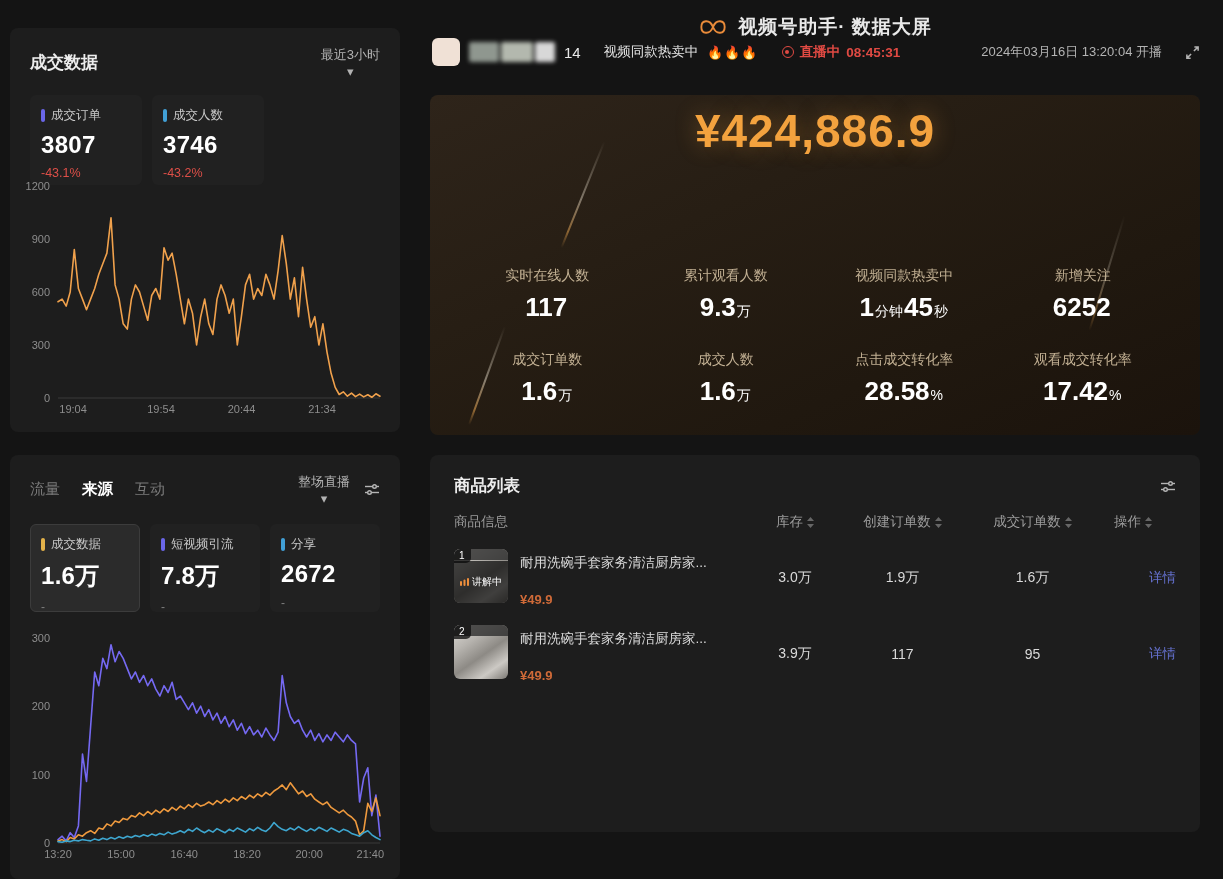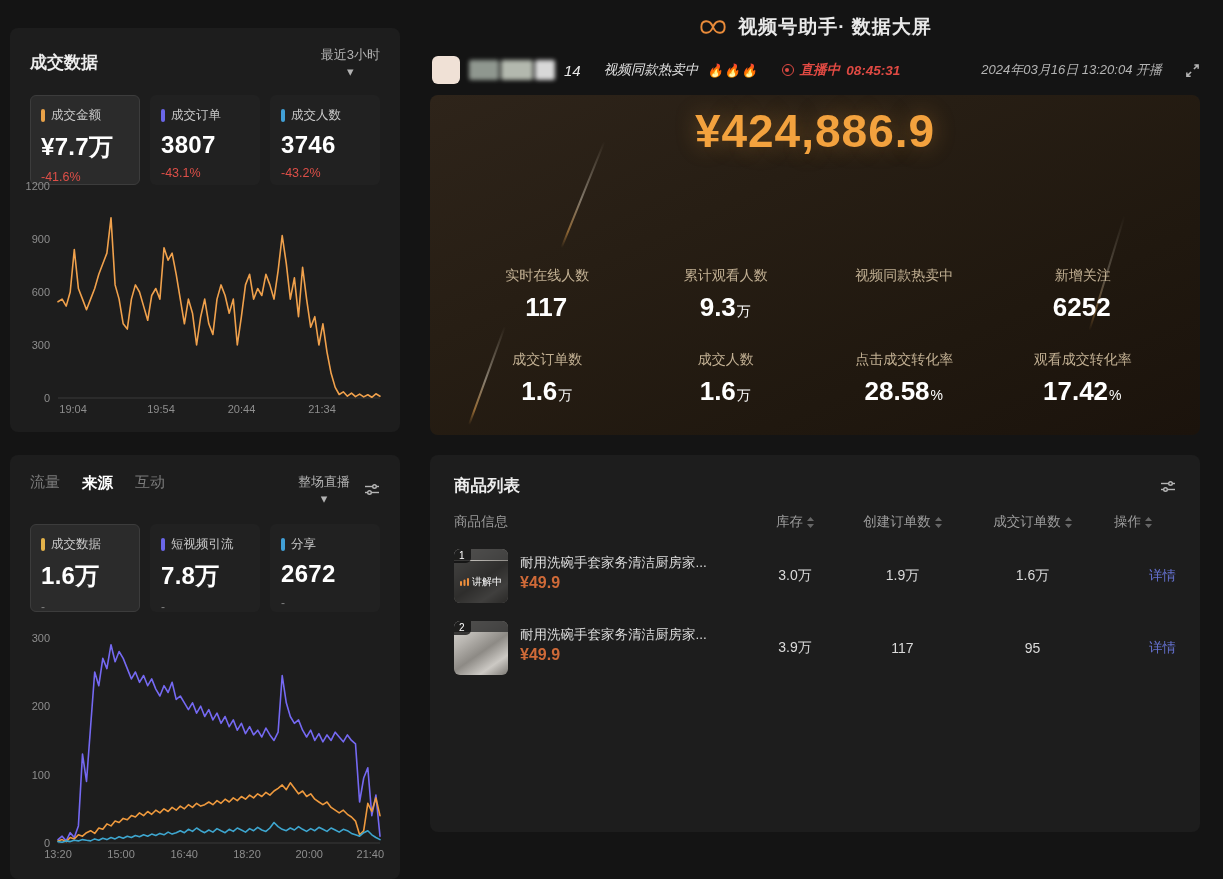--- a/index.html
+++ b/index.html
@@ -8,22 +8,22 @@
   .stage { position:relative; width:1223px; height:879px; background:#141414; overflow:hidden; }
 
   .panel { position:absolute; background:#1d1d1d; border-radius:8px; }
 
   
   .brand { position:absolute; left:430px; top:10px; width:770px; height:34px;
            display:flex; align-items:center; justify-content:center; gap:10px; }
   .brand h1 { font-size:19px; font-weight:600; color:#e9e9e9; letter-spacing:1px; }
 
   
-  .live-bar { position:absolute; left:432px; top:54px; width:768px; height:32px;
-              display:flex; align-items:center; gap:9px;font-style:italic; }
+  .live-bar { position:absolute; left:432px; top:36px; width:768px; height:32px;
+              display:flex; align-items:center; gap:9px; }
   .avatar { width:28px; height:28px; border-radius:6px; background:#f0e1d6; flex:none; }
   .name-blur { display:flex; gap:2px; filter:blur(2.2px); }
   .name-blur i { display:block; height:20px; border-radius:2px; }
   .name-blur i:nth-child(1){ width:30px; background:#8f978f; }
   .name-blur i:nth-child(2){ width:32px; background:#b3b8ae; }
   .name-blur i:nth-child(3){ width:20px; background:#d8d8d8; }
   .anchor-suffix { font-size:15px; color:#e8e8e8; }
   .hot { font-size:13.5px; color:#e2e2e2; margin-left:14px; }
   .fires { font-size:13px; letter-spacing:1px; }
   .live-pill { display:flex; align-items:center; gap:6px; margin-left:14px;
@@ -48,21 +48,21 @@
   .stat-label { display:flex; align-items:center; gap:6px; font-size:12.5px; color:#c9c9c9; }
   .accent-bar { width:4px; height:13px; border-radius:2px; flex:none; }
   .stat-value { font-size:24px; font-weight:700; color:#fff; margin-top:7px; letter-spacing:.3px; }
   .stat-change { font-size:12.5px; color:#dd4f48; margin-top:7px; }
   .stat-sub { font-size:12px; color:#7f7f7f; margin-top:8px; }
   .chart-box { position:absolute; left:12px; right:10px; }
   .sales-chart { top:148px; height:242px; }
 
   
   .traffic-panel { left:10px; top:455px; width:390px; height:424px; padding:18px 20px; }
-  .tabs { display:flex; align-items:flex-start; gap:22px; }
+  .tabs { display:flex; align-items:center; gap:22px; }
   .tab { font-size:15px; color:#7b7b7b; cursor:pointer; }
   .tab.active { color:#fff; font-weight:700; font-size:15.5px; }
   .tabs-right { margin-left:auto; display:flex; align-items:center; gap:14px; }
   .traffic-cards { margin-top:18px; }
   .traffic-card { height:88px; }
   .traffic-chart { top:166px; height:242px; }
 
   
   .live-panel { position:absolute; left:430px; top:95px; width:770px; height:340px;
     border-radius:8px; overflow:hidden;
@@ -94,21 +94,21 @@
   .prod-info { display:flex; gap:12px; align-items:flex-start; }
   .thumb { width:54px; height:54px; border-radius:6px; position:relative; overflow:hidden; flex:none;
     background:linear-gradient(145deg,#dedbd6 0%,#b7b4af 30%,#8d8a85 55%,#ccc9c4 78%,#7b7873 100%); }
   .thumb::before { content:""; position:absolute; top:0; left:0; right:0; height:11px; background:rgba(45,45,45,.8); }
   .rank-badge { position:absolute; top:0; left:0; background:rgba(15,15,15,.78); color:#fff;
     font-size:10px; padding:1px 6px 2px 5px; border-radius:6px 0 5px 0; z-index:2; }
   .explain-badge { position:absolute; bottom:0; left:0; right:0; background:rgba(10,10,10,.72);
     display:flex; align-items:center; justify-content:center; gap:3px; font-size:10px; color:#fff; padding:14px 0; z-index:2; }
   .prod-texts { padding-top:5px; min-width:0; }
   .prod-name { font-size:13.5px; color:#dcdcdc; white-space:nowrap; overflow:hidden; text-overflow:ellipsis; }
-  .prod-price { font-size:16px; color:#cf6a38; margin-top:2px; font-weight:600; }
+  .prod-price { font-size:13px; color:#cf6a38; margin-top:20px; font-weight:600; }
   .detail-link { font-size:13.5px; color:#6571cf; cursor:pointer; text-align:center; }
   .td.op { display:flex; justify-content:flex-end; }
 
   .icon-btn { cursor:pointer; display:inline-flex; align-items:center; }
   svg { display:block; }
 </style>
 </head>
 <body>
 
 <div class="stage">
@@ -146,28 +146,20 @@
 
   <section class="panel sales-panel">
     <div class="panel-head">
       <div class="panel-title">成交数据</div>
       <div class="range-btn">
         <span>最近3小时</span>
         <span>▾</span>
       </div>
     </div>
     <div class="cards">
-      <div class="stat-card selected">
-        <div class="stat-label">
-            <span class="accent-bar" style="background: rgb(232, 161, 72);"></span>
-            <span>成交金额</span>
-          </div>
-        <div class="stat-value">¥7.7万</div>
-        <div class="stat-change">-41.6%</div>
-      </div>
       <div class="stat-card">
         <div class="stat-label">
             <span class="accent-bar" style="background: rgb(106, 102, 232);"></span>
             <span>成交订单</span>
           </div>
         <div class="stat-value">3807</div>
         <div class="stat-change">-43.1%</div>
       </div>
       <div class="stat-card">
         <div class="stat-label">
@@ -270,20 +262,21 @@
       <div class="metric">
         <div class="m-label">实时在线人数</div>
         <div class="m-value"><span class="m-big">117</span><span class="m-small"></span></div>
       </div>
       <div class="metric">
         <div class="m-label">累计观看人数</div>
         <div class="m-value"><span class="m-big">9.3</span><span class="m-small">万</span></div>
       </div>
       <div class="metric">
         <div class="m-label">视频同款热卖中</div>
+        <div class="m-value"><span class="m-big">1</span><span class="m-small">分钟</span><span class="m-big">45</span><span class="m-small">秒</span></div>
       </div>
       <div class="metric">
         <div class="m-label">新增关注</div>
         <div class="m-value"><span class="m-big">6252</span><span class="m-small"></span></div>
       </div>
       <div class="metric">
         <div class="m-label">成交订单数</div>
         <div class="m-value"><span class="m-big">1.6</span><span class="m-small">万</span></div>
       </div>
       <div class="metric">

